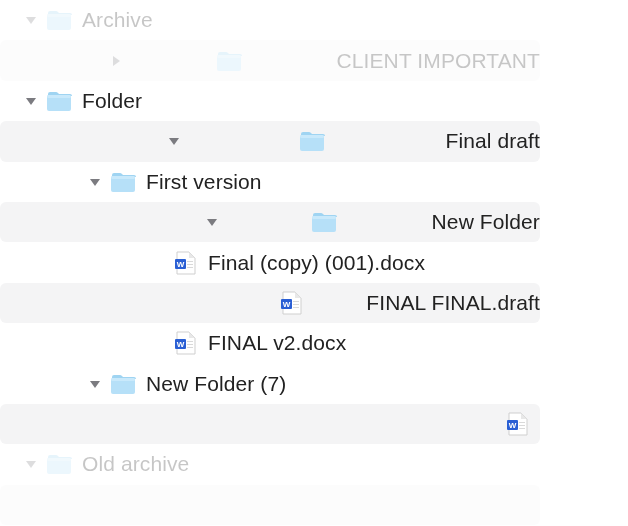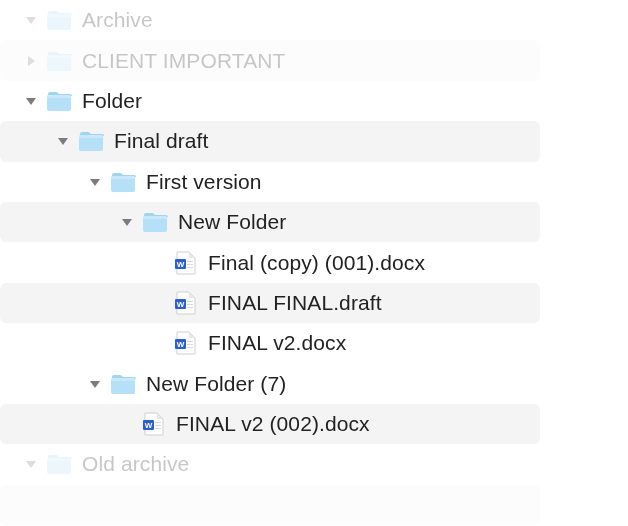--- a/index.html
+++ b/index.html
@@ -21,20 +21,21 @@
   }
   .row {
     display: flex;
     align-items: center;
     height: 40.4px;
     box-sizing: border-box;
     border-radius: 6px;
   }
   .row.alt {
     background: #f4f4f5;
+    justify-content: space-between;
   }
   .faded {
     opacity: 0.25;
   }
   .disclosure {
     width: 14px;
     height: 14px;
     display: flex;
     align-items: center;
     justify-content: center;
@@ -220,21 +221,20 @@
       <span class="spacer-disclosure"></span>
       <span class="doc-icon"><svg width="22" height="24" viewBox="0 0 22 24">
           <path d="M3 1 L15 1 L21 7 L21 23 L3 23 Z" fill="#ffffff" stroke="#cfcfcf"></path>
           <path d="M15 1 L15 7 L21 7 Z" fill="#e8e8e8"></path>
           <rect x="1" y="8" width="11" height="10" rx="1" fill="#2a5fd4"></rect>
           <text x="6.5" y="16" text-anchor="middle" font-size="8" font-family="Arial, sans-serif" font-weight="bold" fill="#ffffff">W</text>
           <rect x="13" y="10" width="6" height="1" fill="#d9d9d9"></rect>
           <rect x="13" y="13" width="6" height="1" fill="#d9d9d9"></rect>
           <rect x="13" y="16" width="6" height="1" fill="#d9d9d9"></rect>
         </svg></span>
-      <span class="label">FINAL v2 (002).docx</span>
     </div>
     <div class="row faded">
       <div class="indent" style="width: 24px;"></div>
       <span class="disclosure">
         <svg width="12" height="12" viewBox="0 0 12 12" class="tri">
           <path d="M1 3 L11 3 L6 10 Z" fill="currentColor"></path>
         </svg>
       </span>
       <span class="folder-icon"><svg width="26" height="22" viewBox="0 0 26 22">
           <path d="M2 4 Q2 2 4 2 L10 2 Q11 2 12 3 L13 4 L24 4 Q26 4 26 6 L26 6 L2 6 Z" fill="#9fd4f2"></path>

